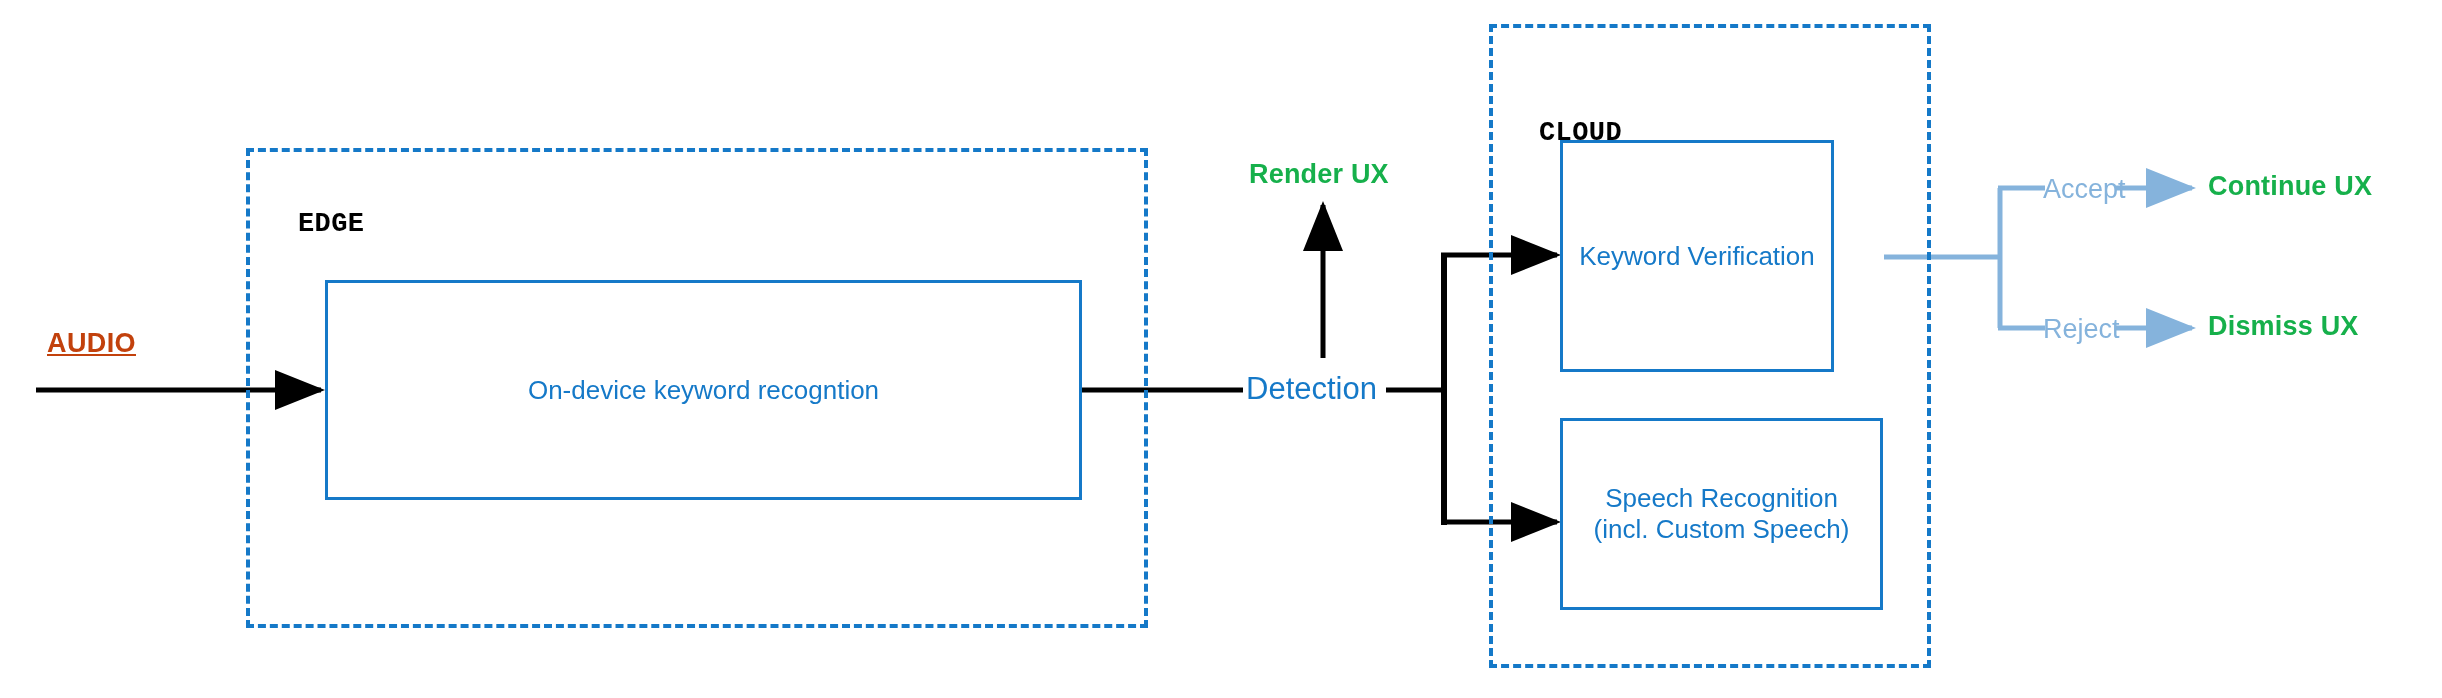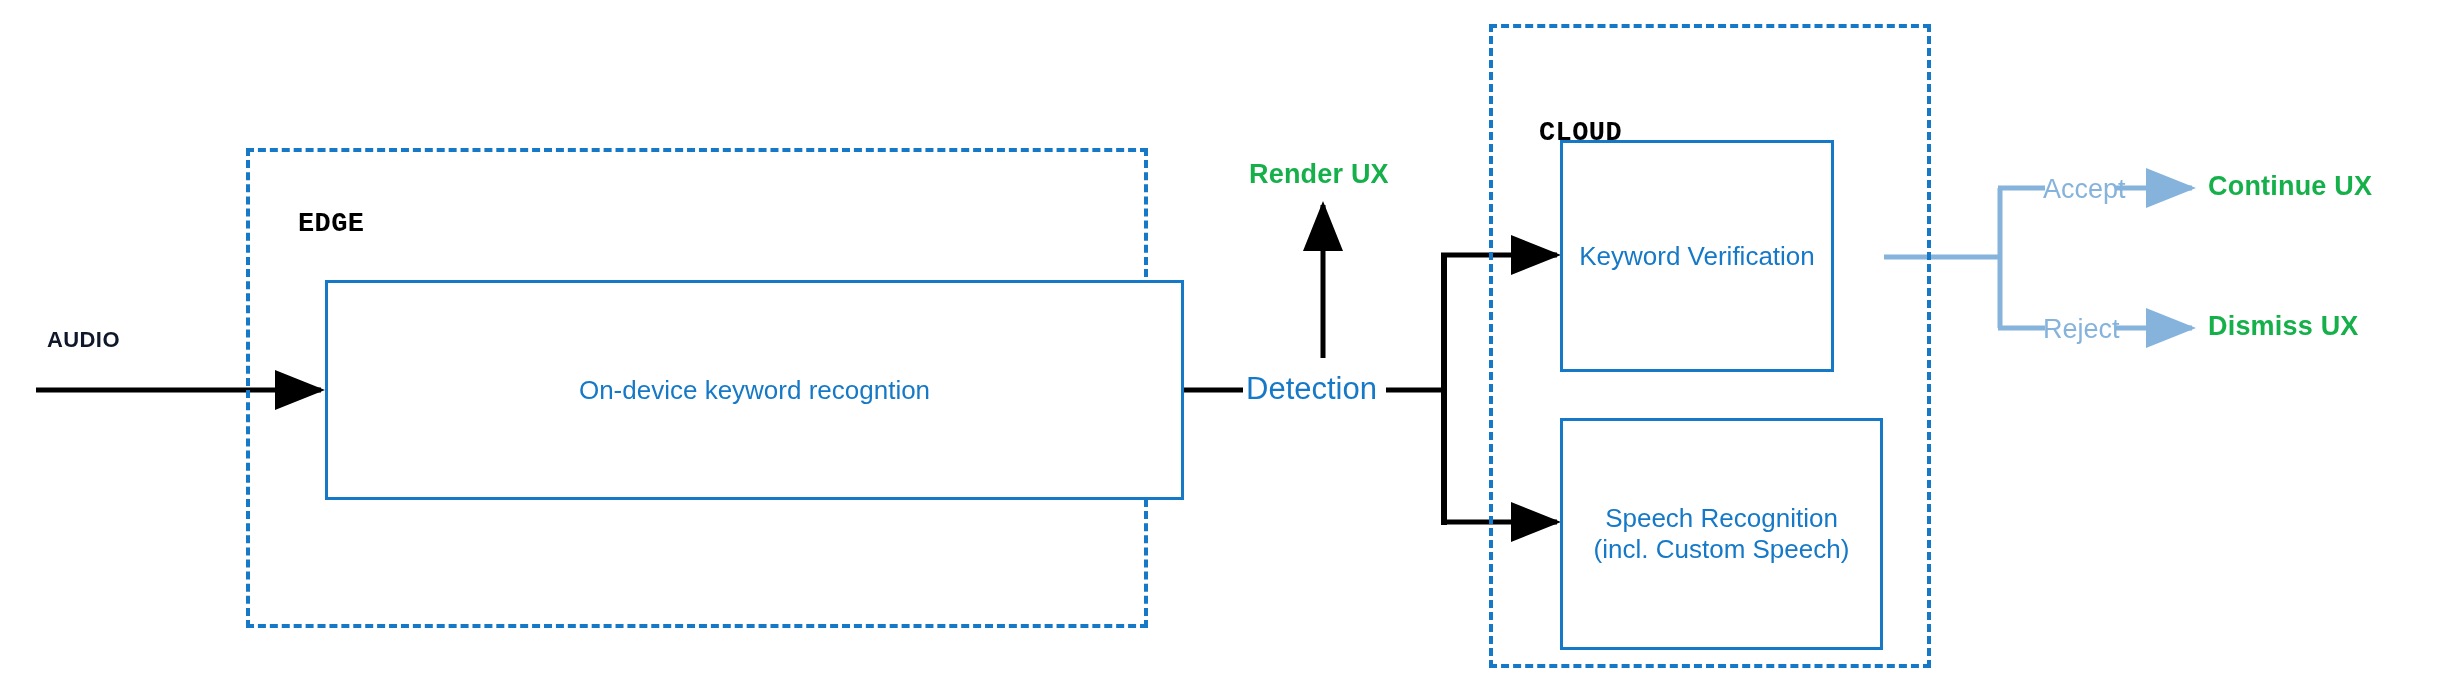--- a/index.html
+++ b/index.html
@@ -32,23 +32,24 @@
   }
   .lbl-zone {
     font-weight: bold;
     font-size: 27px;
     color: #000000;
     letter-spacing: 0.4px;
     font-family: Liberation Mono, monospace;
   }
   .lbl-io {
     font-weight: bold;
-    font-size: 22px;
-    color: #0f172a;
+    font-size: 27px;
+    color: #c2410c;
     letter-spacing: 0.4px;
+    text-decoration: underline;
   }
   .lbl-box {
     font-size: 26px;
     color: #1579c8;
     text-align: center;
   }
   .lbl-flow {
     font-size: 31px;
     color: #1579c8;
   }
@@ -123,38 +124,38 @@
       <line x1="2116" y1="188" x2="2192" y2="188" stroke="#85b3dc" stroke-width="5" marker-end="url(#arrowLight)"></line>
 
       <line x1="1998" y1="328" x2="2045" y2="328" stroke="#85b3dc" stroke-width="5"></line>
       <line x1="2116" y1="328" x2="2192" y2="328" stroke="#85b3dc" stroke-width="5" marker-end="url(#arrowLight)"></line>
     </g>
   </svg>
 
   <div class="box-dashed" style="left:246px; top:148px; width:902px; height:480px;"></div>
   <div class="lbl lbl-zone" style="left:298px; top:209px;">EDGE</div>
 
-  <div class="box-solid" style="left:325px; top:280px; width:859px; height:220px;">
+  <div class="box-solid" style="left:325px; top:280px; width:757px; height:220px;">
     <span class="lbl-box" style="position:static;">On-device keyword recogntion</span>
   </div>
 
   <div class="lbl lbl-io" style="left:47px; top:328px;">AUDIO</div>
 
   <div class="lbl lbl-flow" style="left:1246px; top:372px;">Detection</div>
 
   <div class="lbl lbl-ux" style="left:1249px; top:139px;margin-top:20px;">Render UX</div>
 
   <div class="box-dashed" style="left:1489px; top:24px; width:442px; height:644px;"></div>
   <div class="lbl lbl-zone" style="left:1539px; top:118px;">CLOUD</div>
 
   <div class="box-solid" style="left:1560px; top:140px; width:274px; height:232px;">
     <span class="lbl-box" style="position:static;">Keyword Verification</span>
   </div>
 
-  <div class="box-solid" style="left:1560px; top:418px; width:323px; height:232px; flex-direction:column;">
+  <div class="box-solid" style="left:1560px; top:418px; width:323px; height:192px; flex-direction:column;">
     <span class="lbl-box" style="position:static;">Speech Recognition</span>
     <span class="lbl-box" style="position:static;">(incl. Custom Speech)</span>
   </div>
 
   <div class="lbl lbl-branch" style="left:2043px; top:168px;">Accept</div>
   <div class="lbl lbl-branch" style="left:2043px; top:308px;">Reject</div>
 
   <div class="lbl lbl-ux" style="left:2208px; top:171px;">Continue UX</div>
   <div class="lbl lbl-ux" style="left:2208px; top:311px;">Dismiss UX</div>
 

